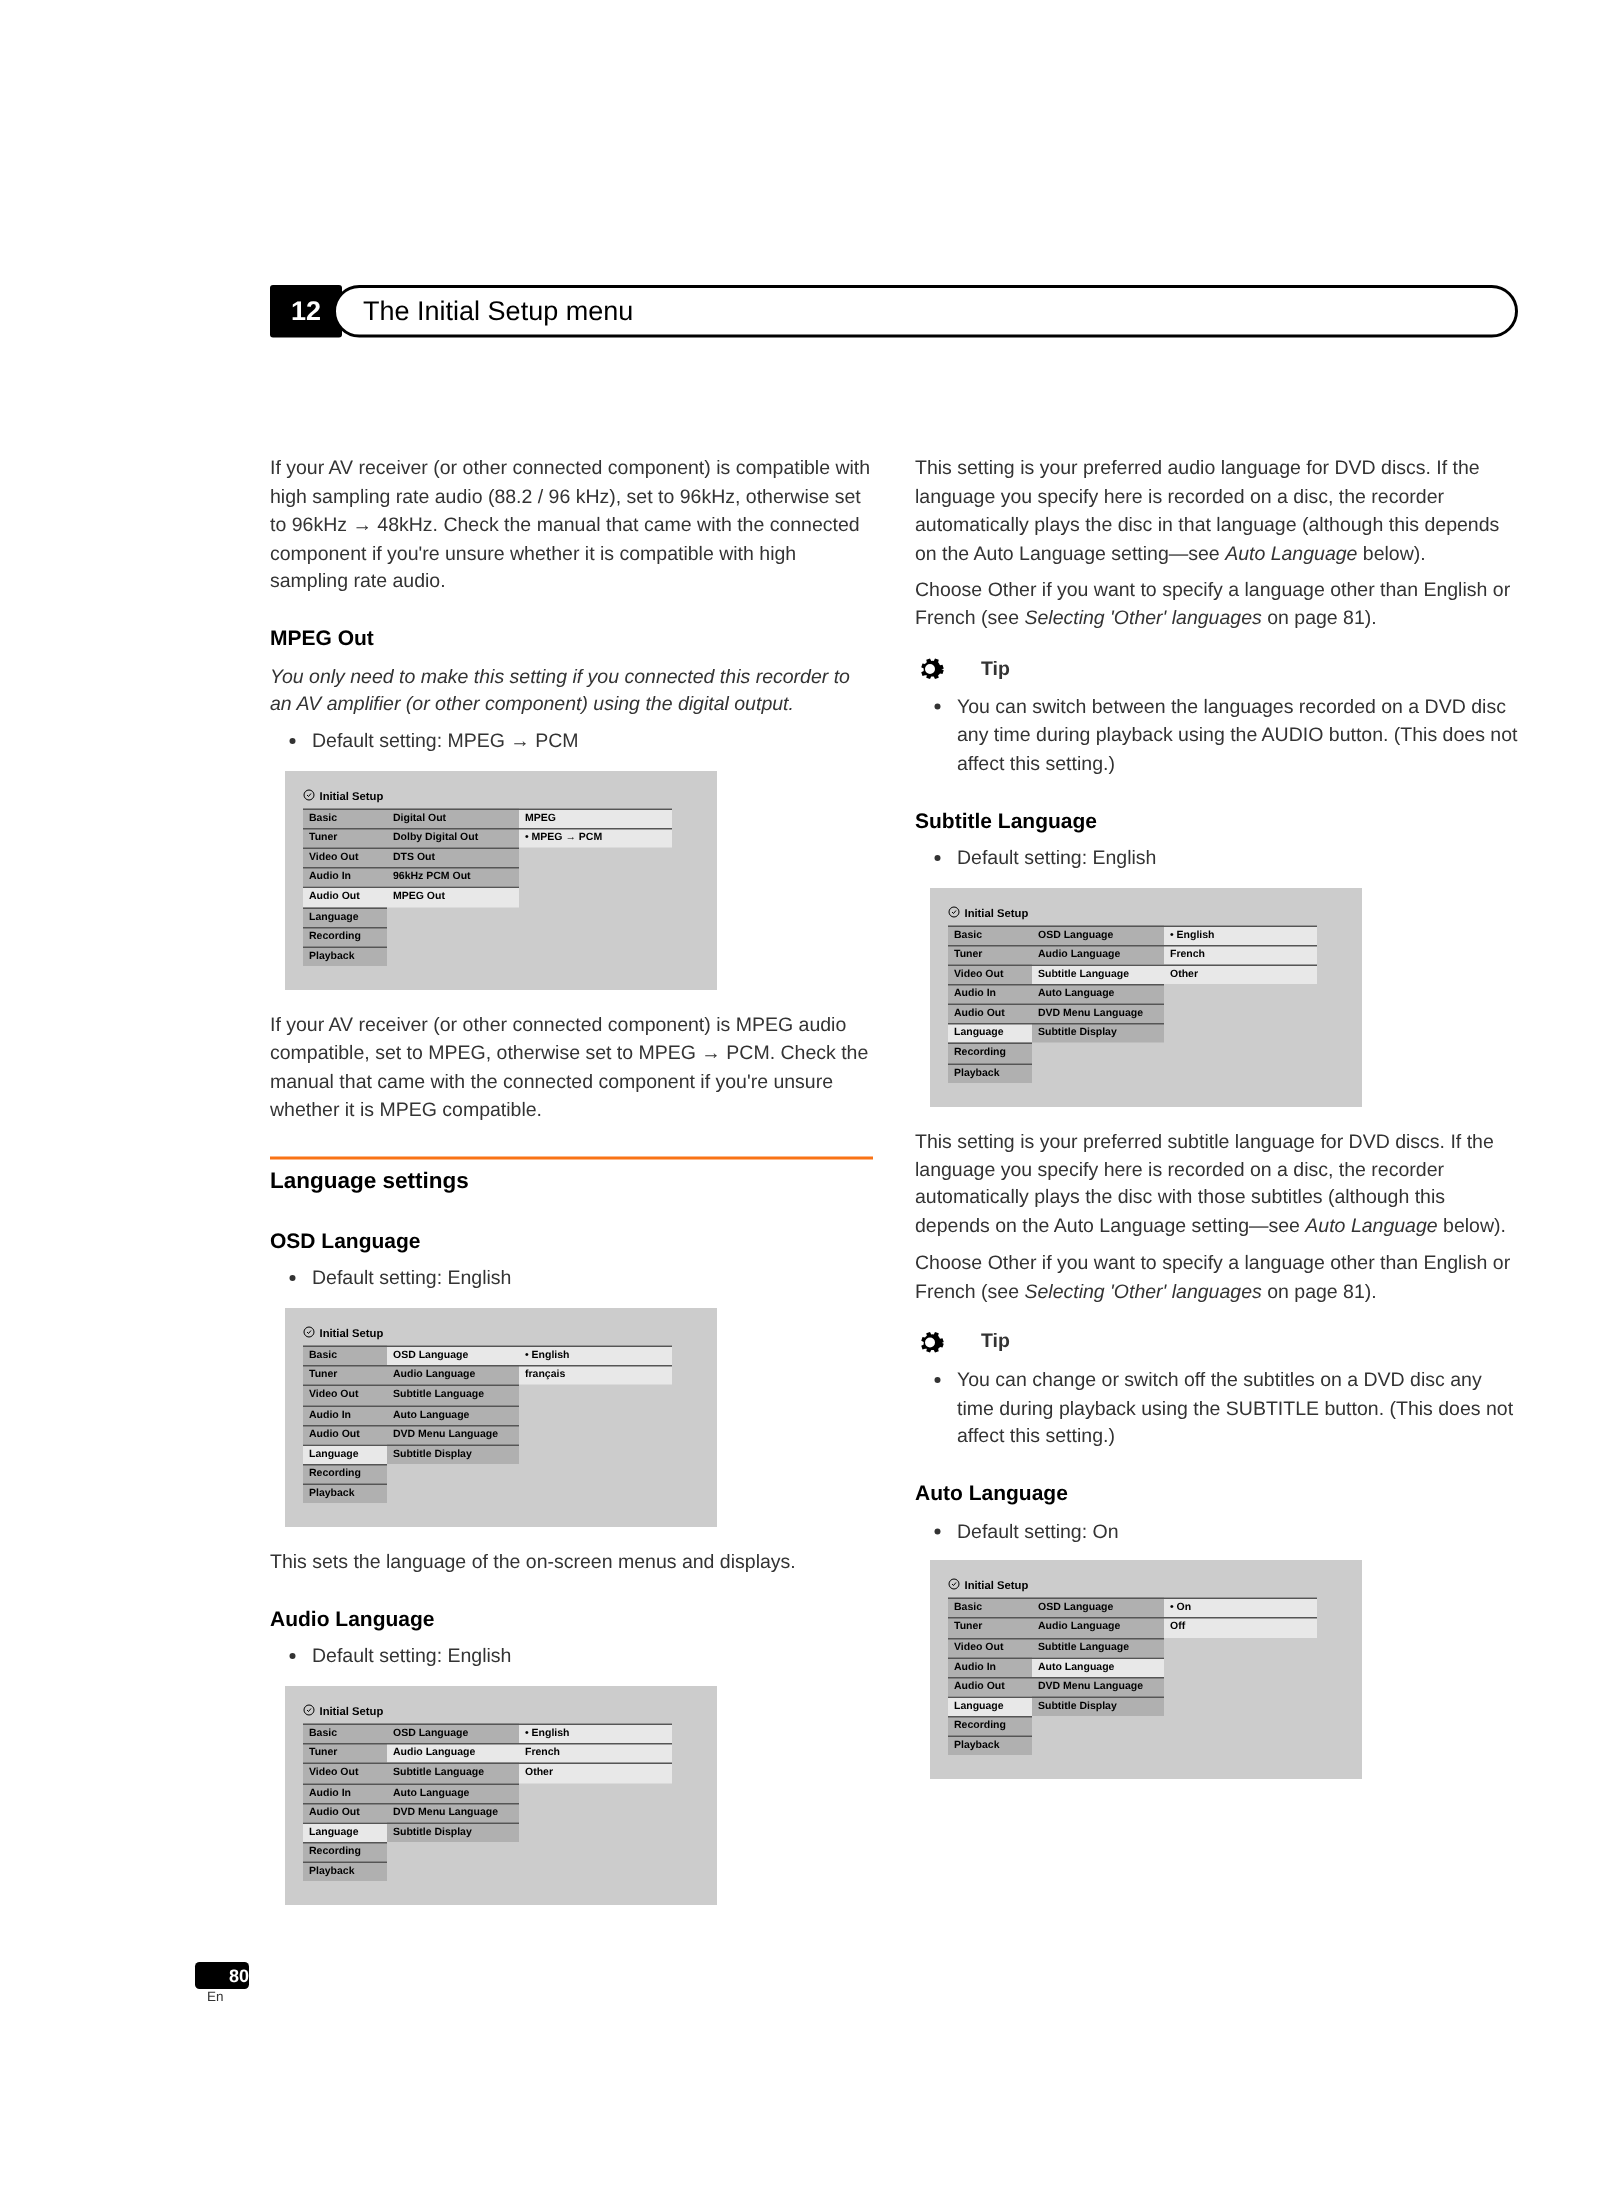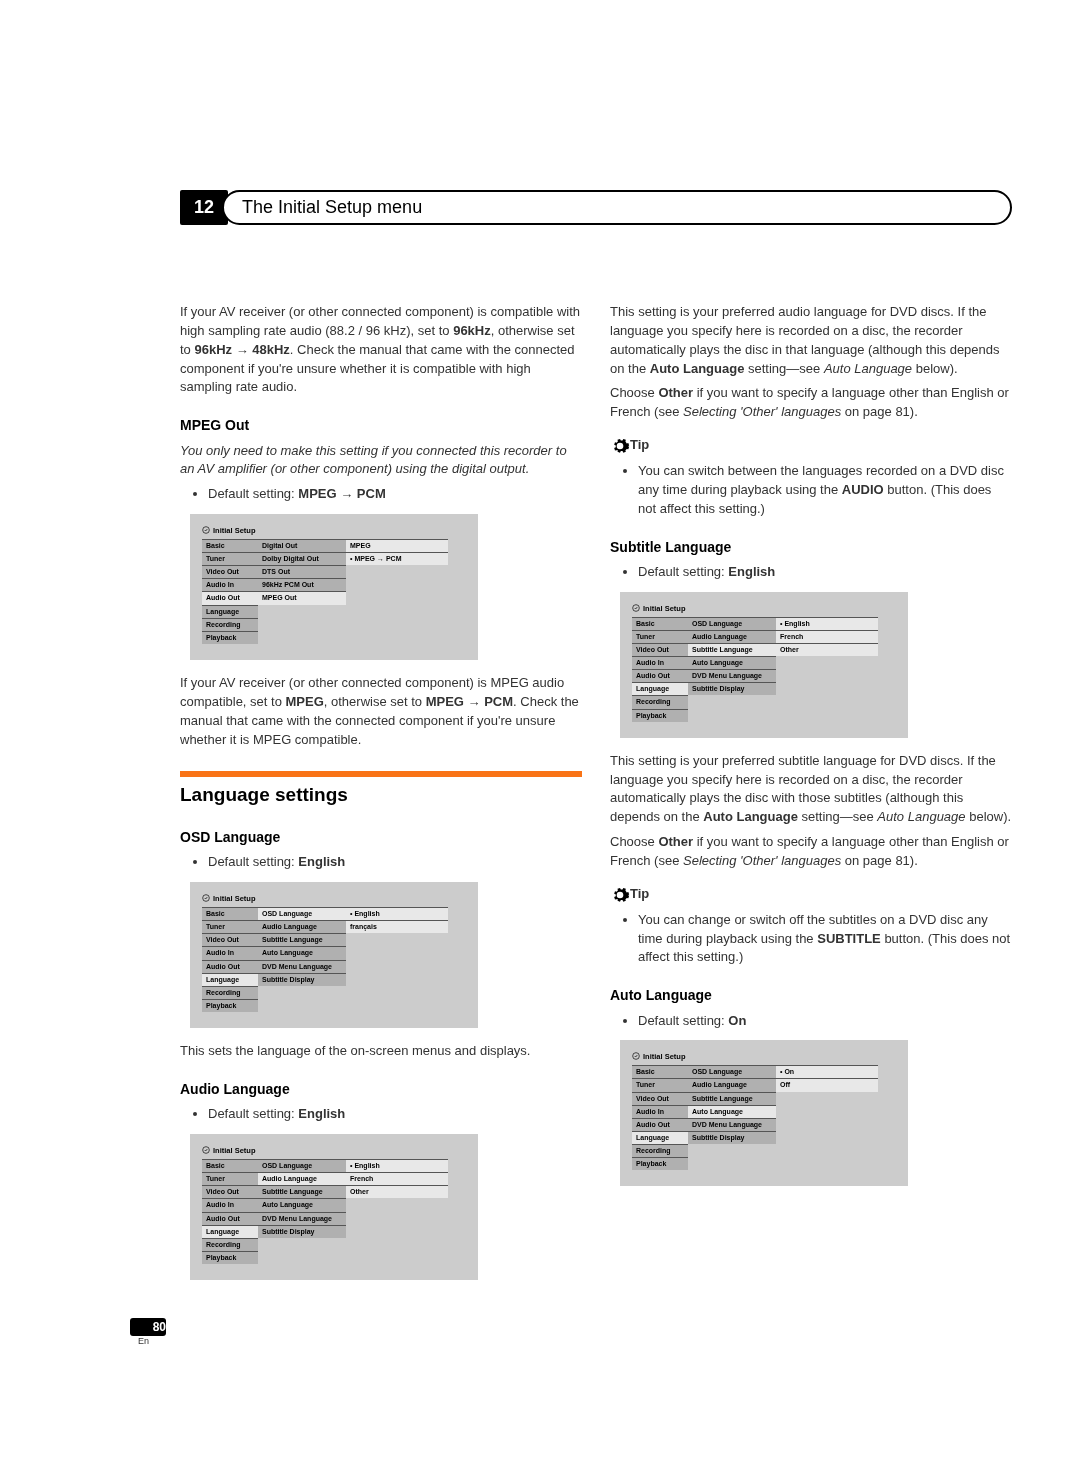--- a/index.html
+++ b/index.html
@@ -5,38 +5,38 @@
   *{margin:0;padding:0;box-sizing:border-box}
   body{background:#fff;font-family:Arial,Helvetica,sans-serif;width:1080px;margin:0 auto}
   .page{padding:190px 68px 60px 180px;position:relative}
   .chap-bar{display:flex;align-items:center;margin-bottom:78px}
   .chap-num{background:#000;color:#fff;font-weight:bold;font-size:18px;padding:7px 14px;border-radius:2px}
   .chap-title{background:#fff;border:2px solid #000;border-radius:24px;padding:5px 18px;font-weight:normal;font-size:18px;margin-left:-6px;flex:1}
   .cols{display:flex;gap:28px}
   .col{flex:1;font-size:13px;color:#333;line-height:1.45}
   .col p{margin-bottom:6px}
   .col .ital{font-style:italic}
-  .col strong{font-weight:bold}
+  .col strong{font-weight:normal}
   h3.sub{font-weight:bold;font-size:14px;margin-top:18px;margin-bottom:6px;color:#000}
-  h2.section{font-weight:bold;font-size:19px;margin-top:22px;margin-bottom:4px;color:#000;border-top:6px solid #f97316;padding-top:4px}
+  h2.section{font-weight:bold;font-size:15px;margin-top:22px;margin-bottom:4px;color:#000;border-top:2px solid #f97316;padding-top:4px}
   ul.bul{list-style:disc;margin:2px 0 10px 28px}
   ul.bul li{margin-bottom:4px}
   .menu-fig{background:#ccc;padding:12px 30px 16px 12px;margin:6px 0 14px 10px;width:288px}
   .menu-title{font-size:7.5px;font-weight:bold;color:#000;margin-bottom:2px;display:flex;align-items:flex-start;gap:3px}
   .menu-title svg{width:8px;height:8px}
   .menu-grid{display:flex;font-size:7px;color:#000}
   .menu-col{display:flex;flex-direction:column}
   .menu-col.c1{width:56px}
   .menu-col.c2{width:88px}
   .menu-col.c3{flex:1}
   .cell{padding:1px 4px;border-top:1px solid #555;background:#b0b0b0;white-space:nowrap;font-weight:bold}
   .cell.hi{background:#e8e8e8}
   .cell.sel{position:relative}
   .cell.sel::before{content:"• ";font-weight:bold}
-  .tip-row{display:flex;align-items:flex-start;gap:0;margin:14px 0 6px}
+  .tip-row{display:flex;align-items:center;gap:24px;margin:14px 0 6px}
   .tip-row svg{width:20px;height:20px}
   .tip-row span{font-weight:bold;font-size:13px}
   .pagenum{position:relative;margin-top:24px;left:-50px;width:36px;background:#000;color:#fff;font-weight:bold;text-align:right;font-size:12px;border-radius:3px;padding:2px 0}
   .pagenum-sub{font-size:9px;color:#333;margin-left:-42px}
 </style>
 </head>
 <body>
 
 <div class="page">
   <div class="chap-bar">

